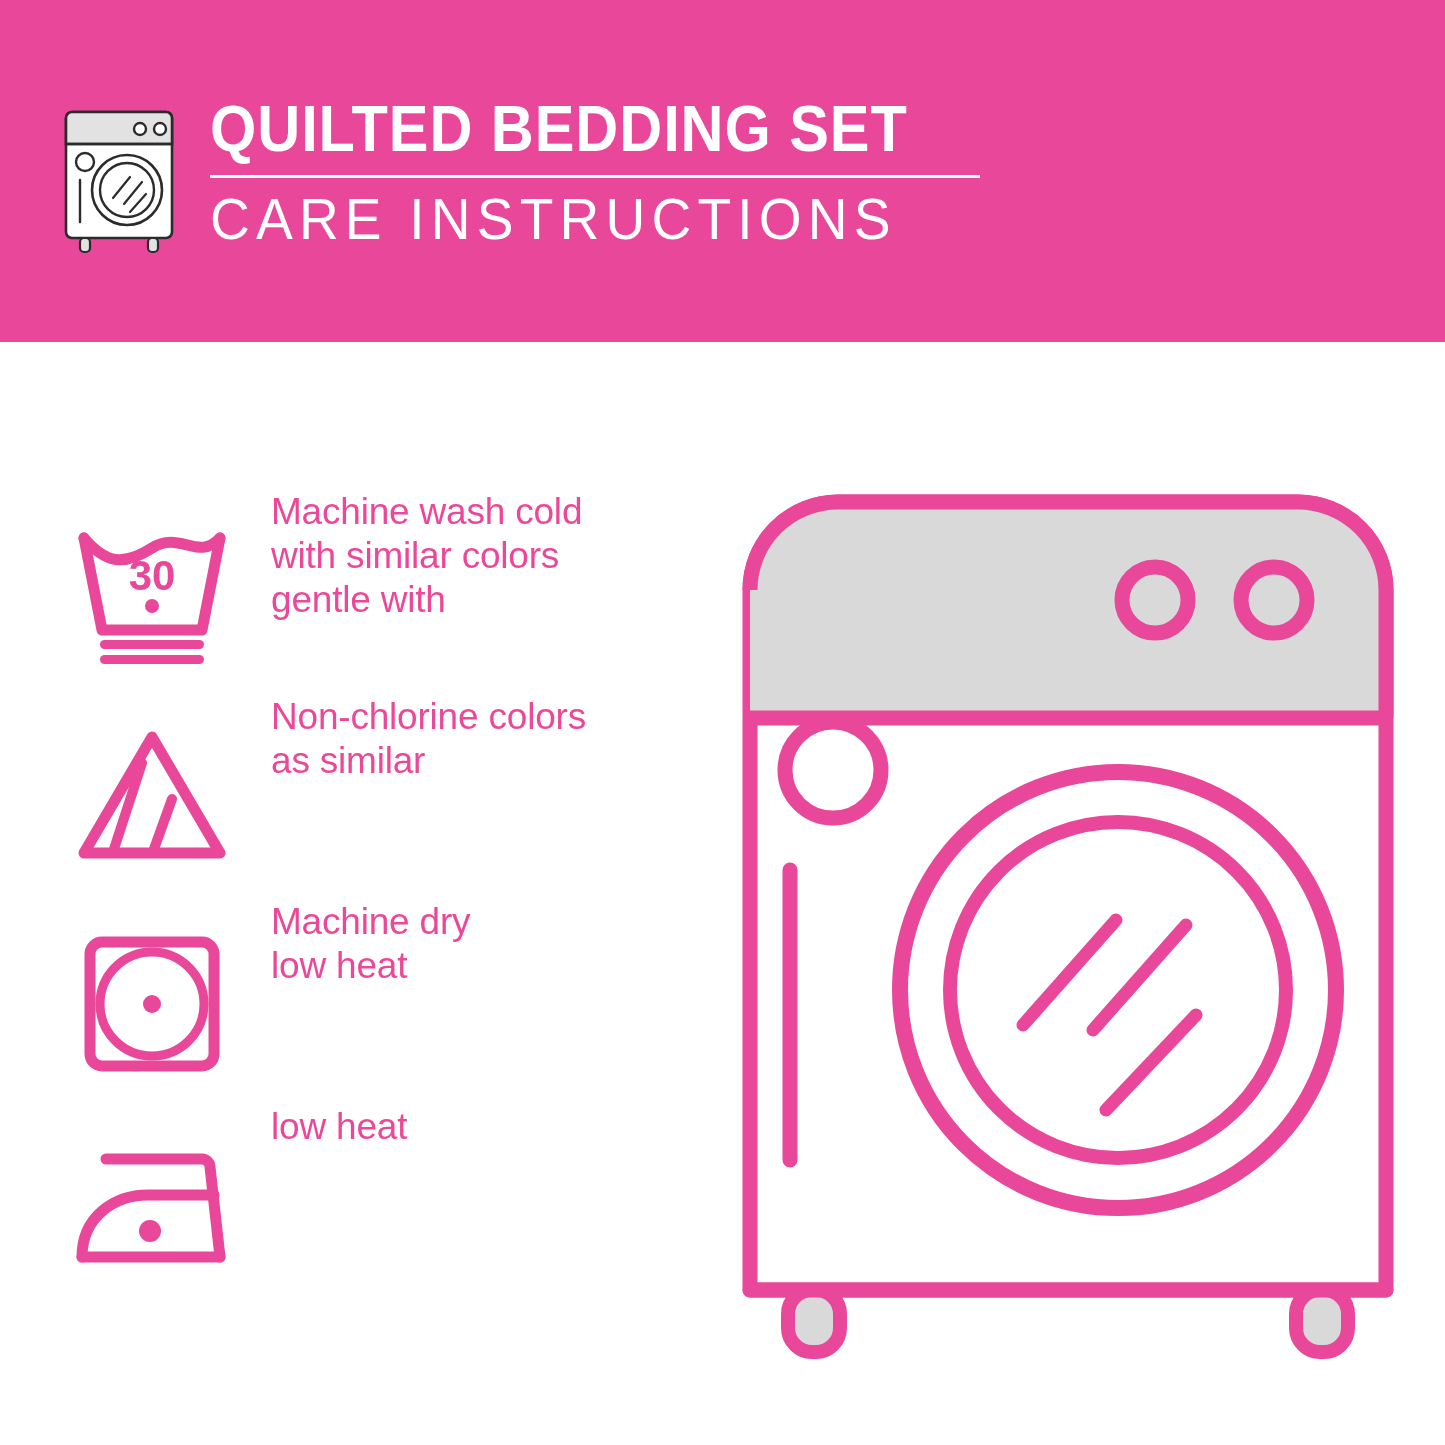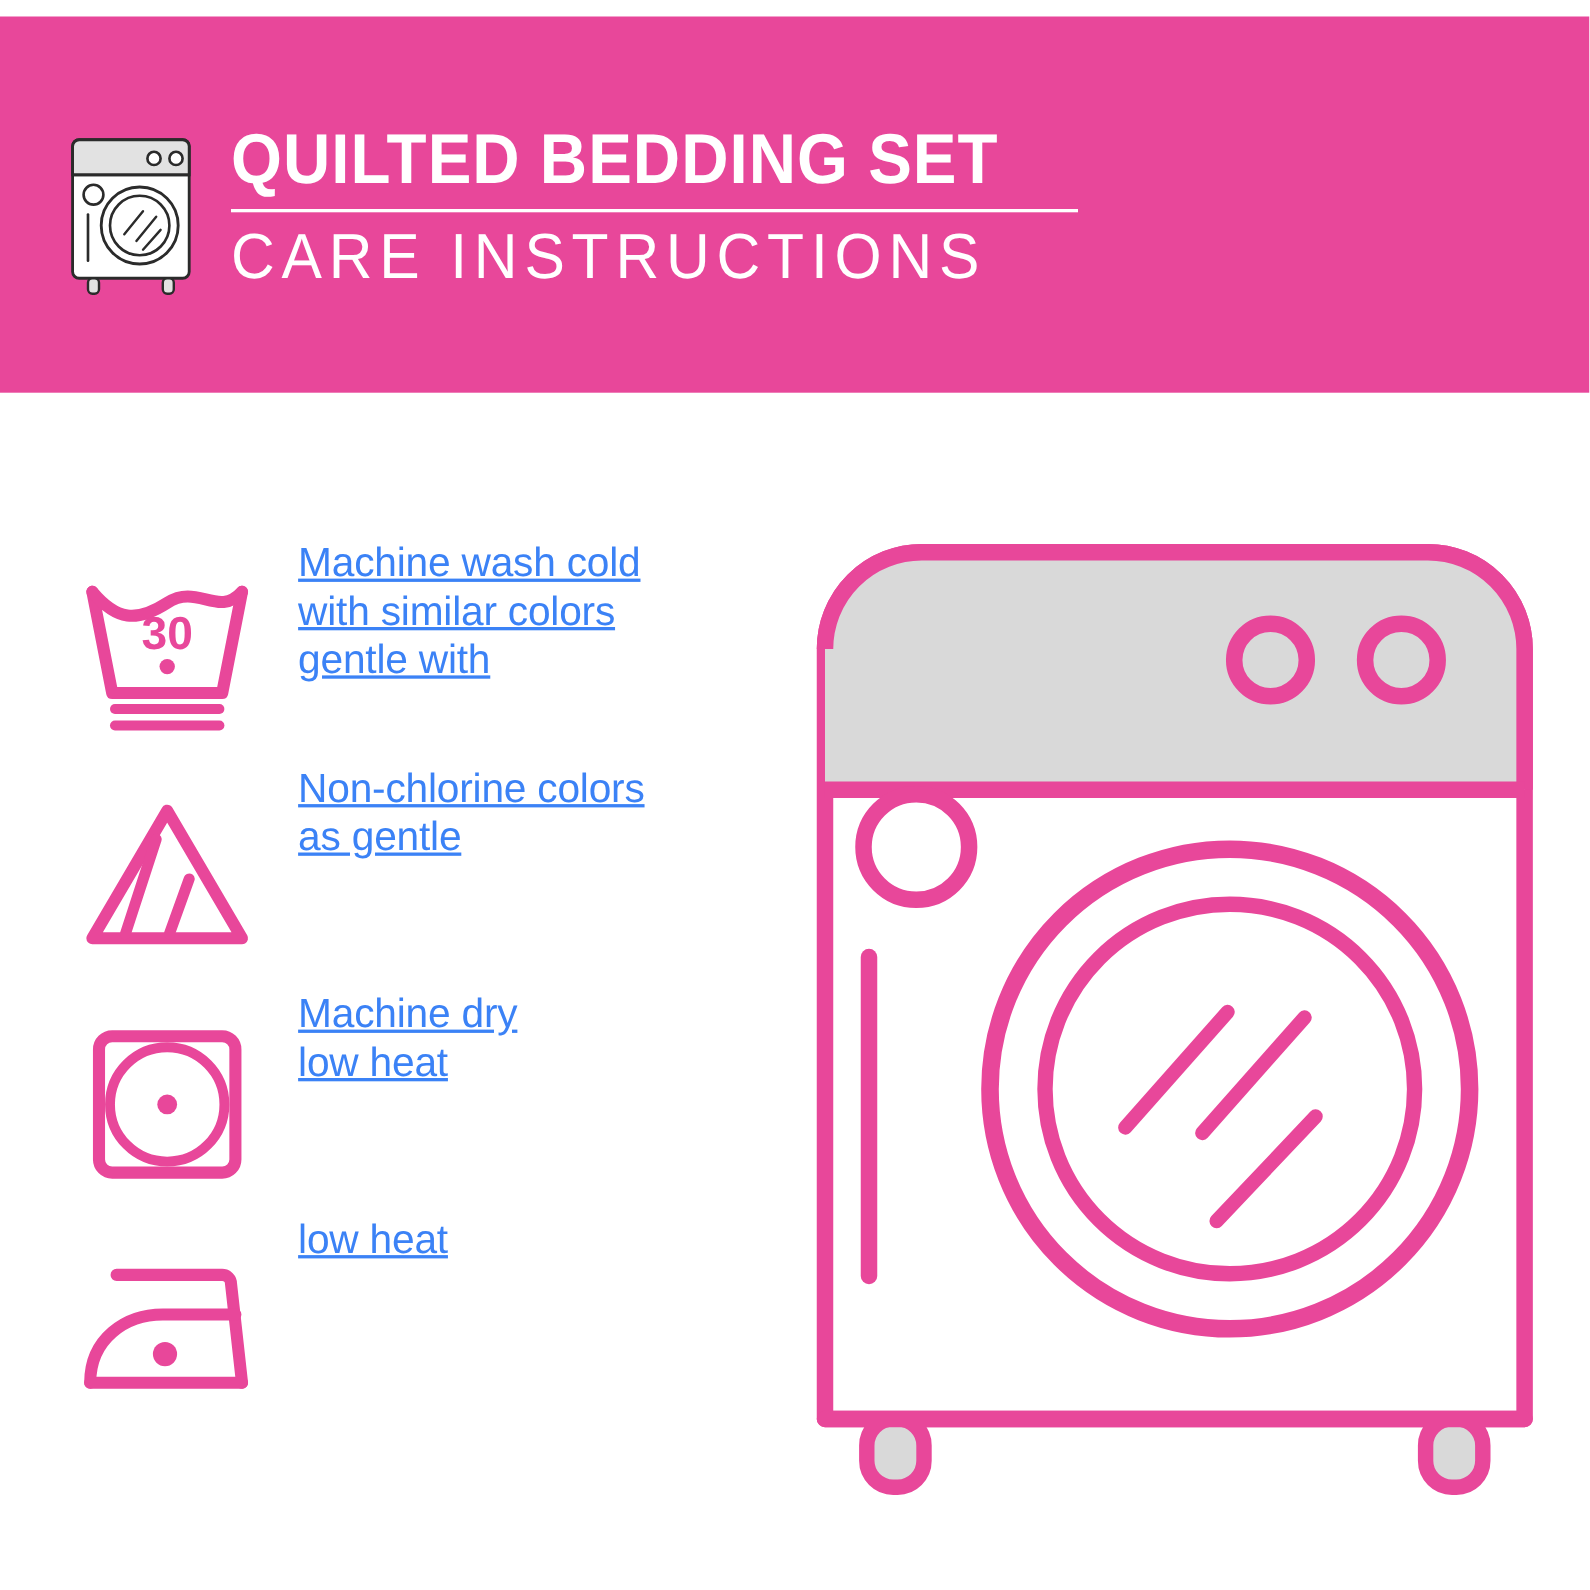--- a/index.html
+++ b/index.html
@@ -12,21 +12,21 @@
     height: 1445px;
     font-family: "Liberation Sans", sans-serif;
     overflow: hidden;
     position: relative;
   }
 
   
   #header-band {
     position: absolute;
     left: 0;
-    top: 15px;
+    top: 0;
     width: 1445px;
     height: 342px;
     background: #E8479A;
   }
 
   #header-inner {
     position: absolute;
     left: 58px;
     top: 98px;
     display: flex;
@@ -96,26 +96,25 @@
   .care-symbol {
     width: 175px;
     flex: none;
     display: flex;
     align-items: center;
     justify-content: center;
   }
 
   .care-text {
     margin-left: 32px;
-    color: #3b82f6;
+    color: #ec4899;
     font-size: 37px;
     font-weight: 400;
     line-height: 1.19;
     letter-spacing: -0.2px;
-    text-decoration: underline;
   }
 
   .care-text .line {
     display: block;
     white-space: nowrap;
   }
 
   
   #machine-illustration {
     position: absolute;
@@ -194,21 +193,21 @@
       <svg width="168" height="150" viewBox="0 0 168 150">
 
         <path d="M84 14 L152 130 H16 Z" fill="none" stroke="#E8479A" stroke-width="11" stroke-linejoin="round"></path>
 
         <line x1="74" y1="40" x2="46" y2="126" stroke="#E8479A" stroke-width="10" stroke-linecap="round"></line>
         <line x1="104" y1="76" x2="86" y2="126" stroke="#E8479A" stroke-width="10" stroke-linecap="round"></line>
       </svg>
     </div>
     <div class="care-text">
       <span class="line">Non-chlorine colors</span>
-      <span class="line">as gentle</span>
+      <span class="line">as similar</span>
     </div>
   </div>
 
   <div class="care-row">
     <div class="care-symbol">
       <svg width="168" height="150" viewBox="0 0 168 150">
         <rect x="22" y="14" width="124" height="124" rx="12" ry="12" fill="none" stroke="#E8479A" stroke-width="11"></rect>
         <circle cx="84" cy="76" r="52" fill="none" stroke="#E8479A" stroke-width="9"></circle>
         <circle cx="84" cy="76" r="9" fill="#E8479A"></circle>
       </svg>

